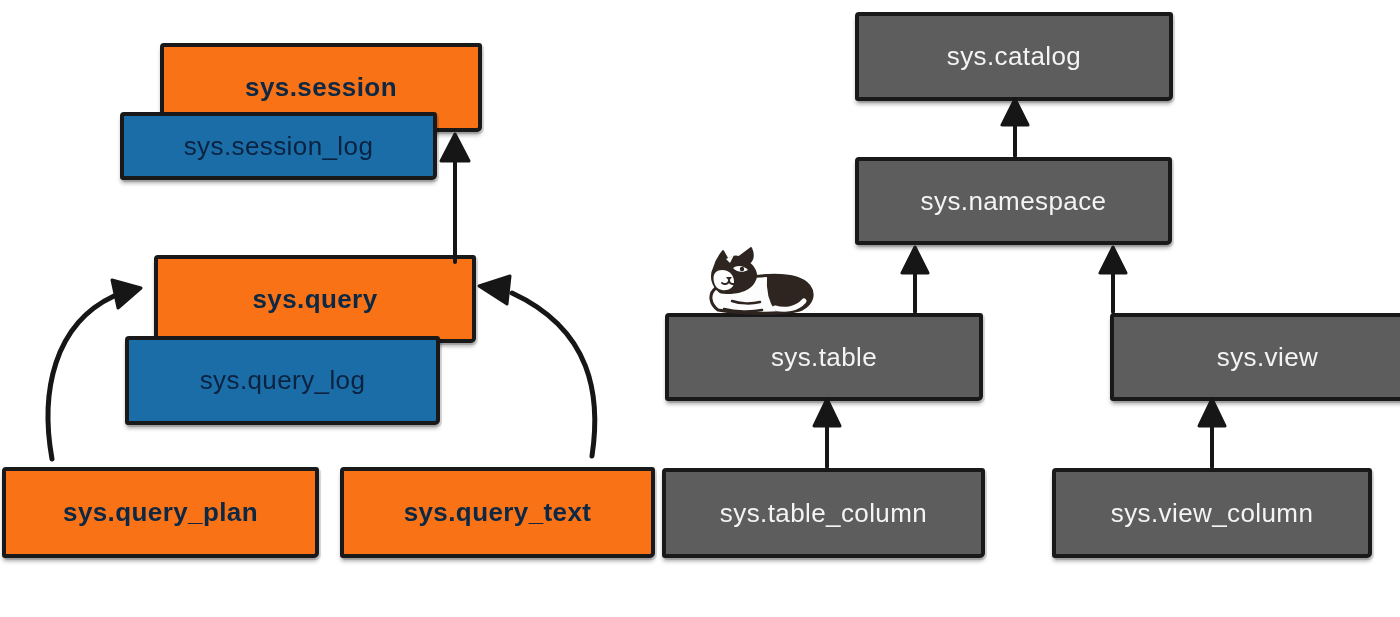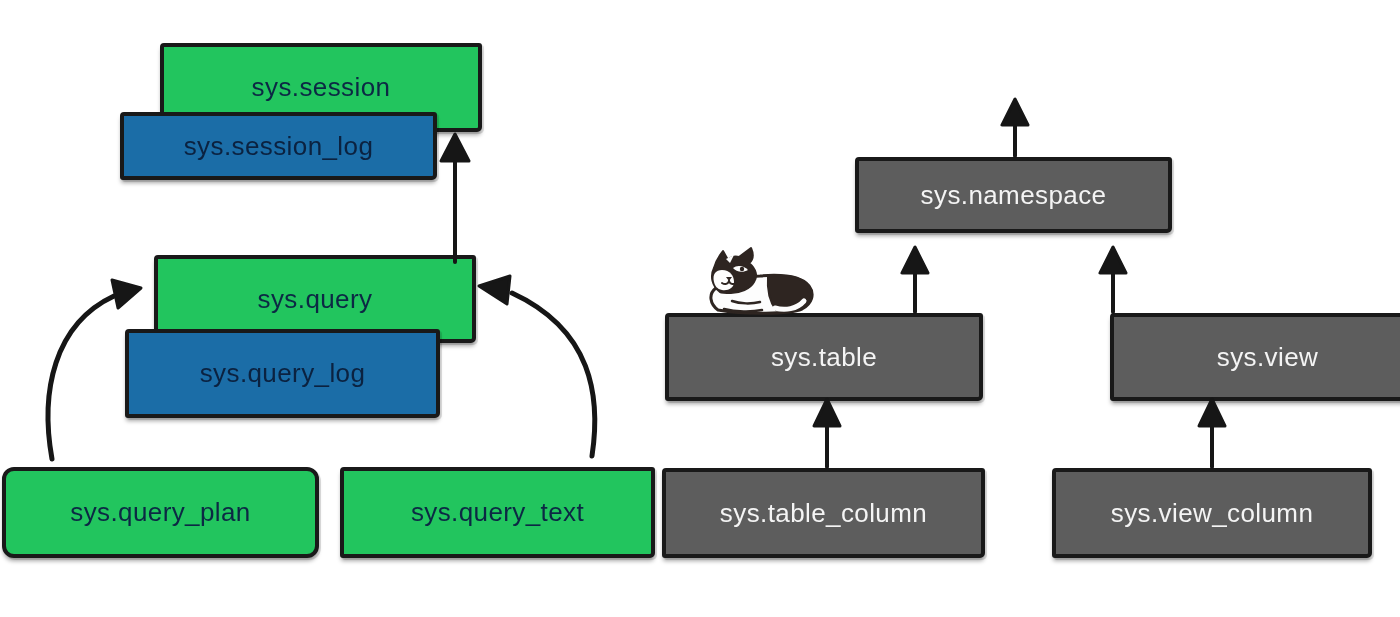--- a/index.html
+++ b/index.html
@@ -17,33 +17,33 @@
     border: 4px solid #191919;
     border-radius: 4px 3px 5px 3px;
     display: flex;
     align-items: center;
     justify-content: center;
     font-size: 26px;
     letter-spacing: 0.4px;
     box-shadow: 0 4px 4px -1px rgba(0,0,0,0.35), 2px 2px 0 rgba(0,0,0,0.12);
     z-index: 1;
   }
-  .node.light { background: #22c55e; color: #0c2844; }
+  .node.light { background: #f97316; color: #0c2844; font-weight: bold; }
   .node.dark  { background: #1b6da7; color: #0b2240; }
   .node.gray  { background: #5d5d5d; color: #f4f4f4; }
   .node.overlap { z-index: 2; }
 
   #n-session      { left: 160px;  top: 43px;  width: 322px; height: 89px; }
   #n-session-log  { left: 120px;  top: 112px; width: 317px; height: 68px; }
   #n-query        { left: 154px;  top: 255px; width: 322px; height: 88px; }
-  #n-query-log    { left: 125px;  top: 329px; width: 315px; height: 89px; }
-  #n-query-plan   { left: 2px;    top: 467px; width: 317px; height: 91px; border-radius: 12px; }
+  #n-query-log    { left: 125px;  top: 336px; width: 315px; height: 89px; }
+  #n-query-plan   { left: 2px;    top: 467px; width: 317px; height: 91px; }
   #n-query-text   { left: 340px;  top: 467px; width: 315px; height: 91px; }
   #n-catalog      { left: 855px;  top: 12px;  width: 318px; height: 89px; }
-  #n-namespace    { left: 855px;  top: 157px; width: 317px; height: 76px; }
+  #n-namespace    { left: 855px;  top: 157px; width: 317px; height: 88px; }
   #n-table        { left: 665px;  top: 313px; width: 318px; height: 88px; }
   #n-view         { left: 1110px; top: 313px; width: 315px; height: 88px; }
   #n-table-column { left: 662px;  top: 468px; width: 323px; height: 90px; }
   #n-view-column  { left: 1052px; top: 468px; width: 320px; height: 90px; text-align: right; }
 
   .arrows-layer {
     position: absolute;
     left: 0; top: 0;
     width: 1400px; height: 617px;
     z-index: 3;
@@ -76,20 +76,23 @@
   <div class="node dark overlap" id="n-query-log">
     <span>sys.query_log</span>
   </div>
   <div class="node light" id="n-query-plan">
     <span>sys.query_plan</span>
   </div>
   <div class="node light" id="n-query-text">
     <span>sys.query_text</span>
   </div>
 
+  <div class="node gray" id="n-catalog">
+    <span>sys.catalog</span>
+  </div>
   <div class="node gray" id="n-namespace">
     <span>sys.namespace</span>
   </div>
   <div class="node gray" id="n-table">
     <span>sys.table</span>
   </div>
   <div class="node gray" id="n-view">
     <span>sys.view</span>
   </div>
   <div class="node gray" id="n-table-column">

